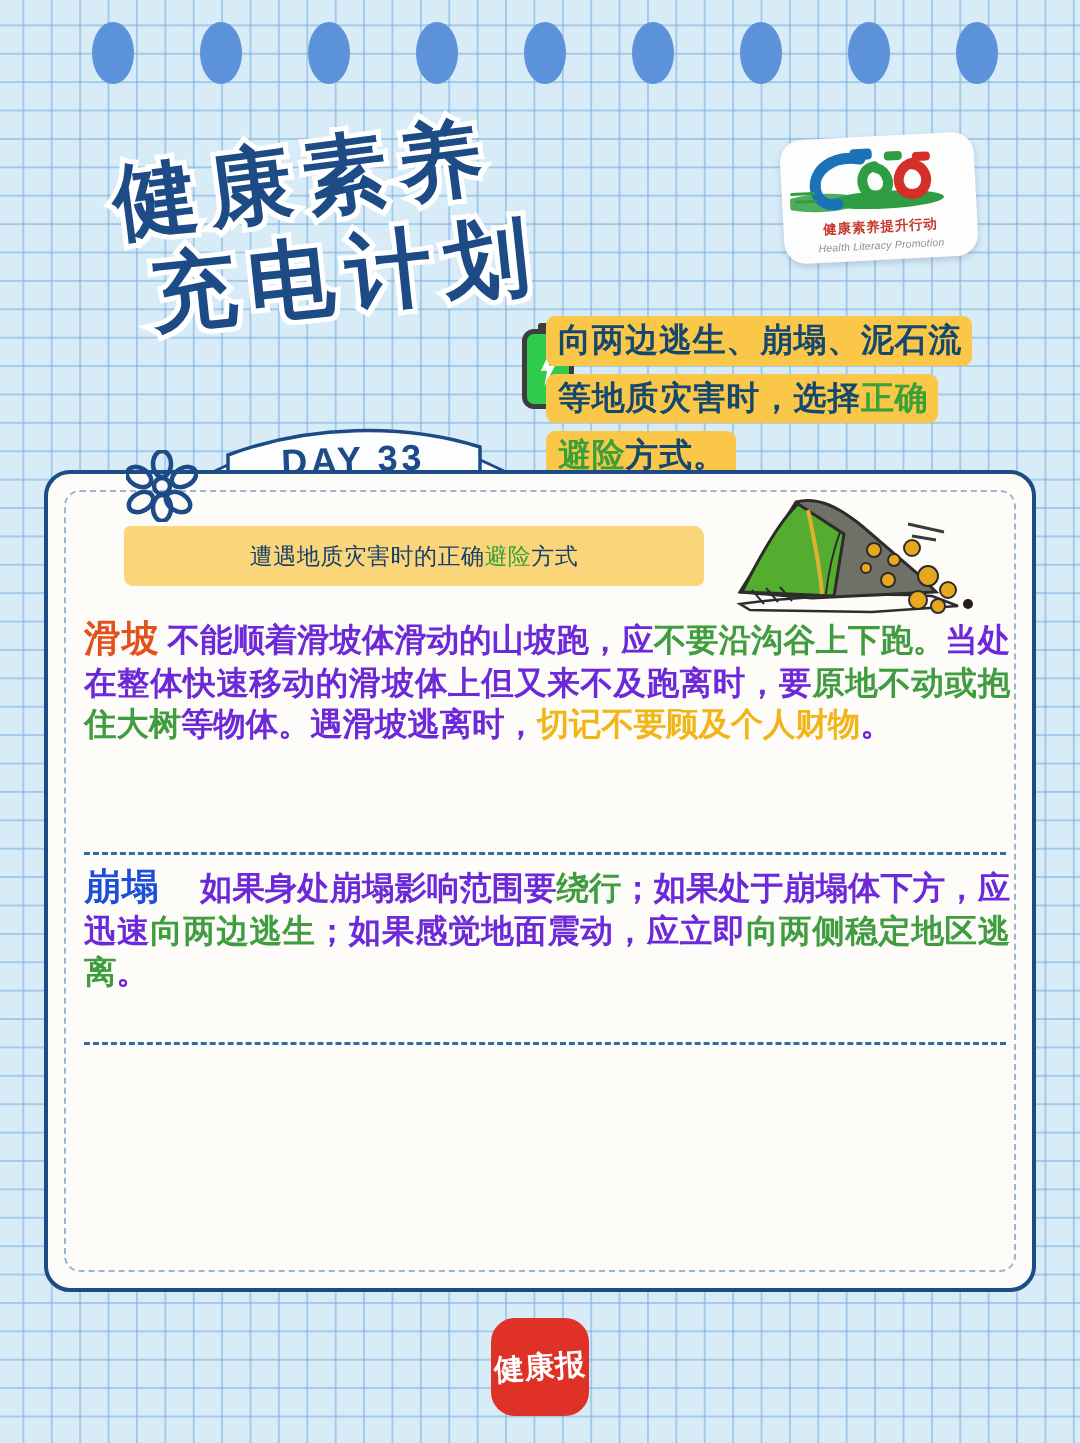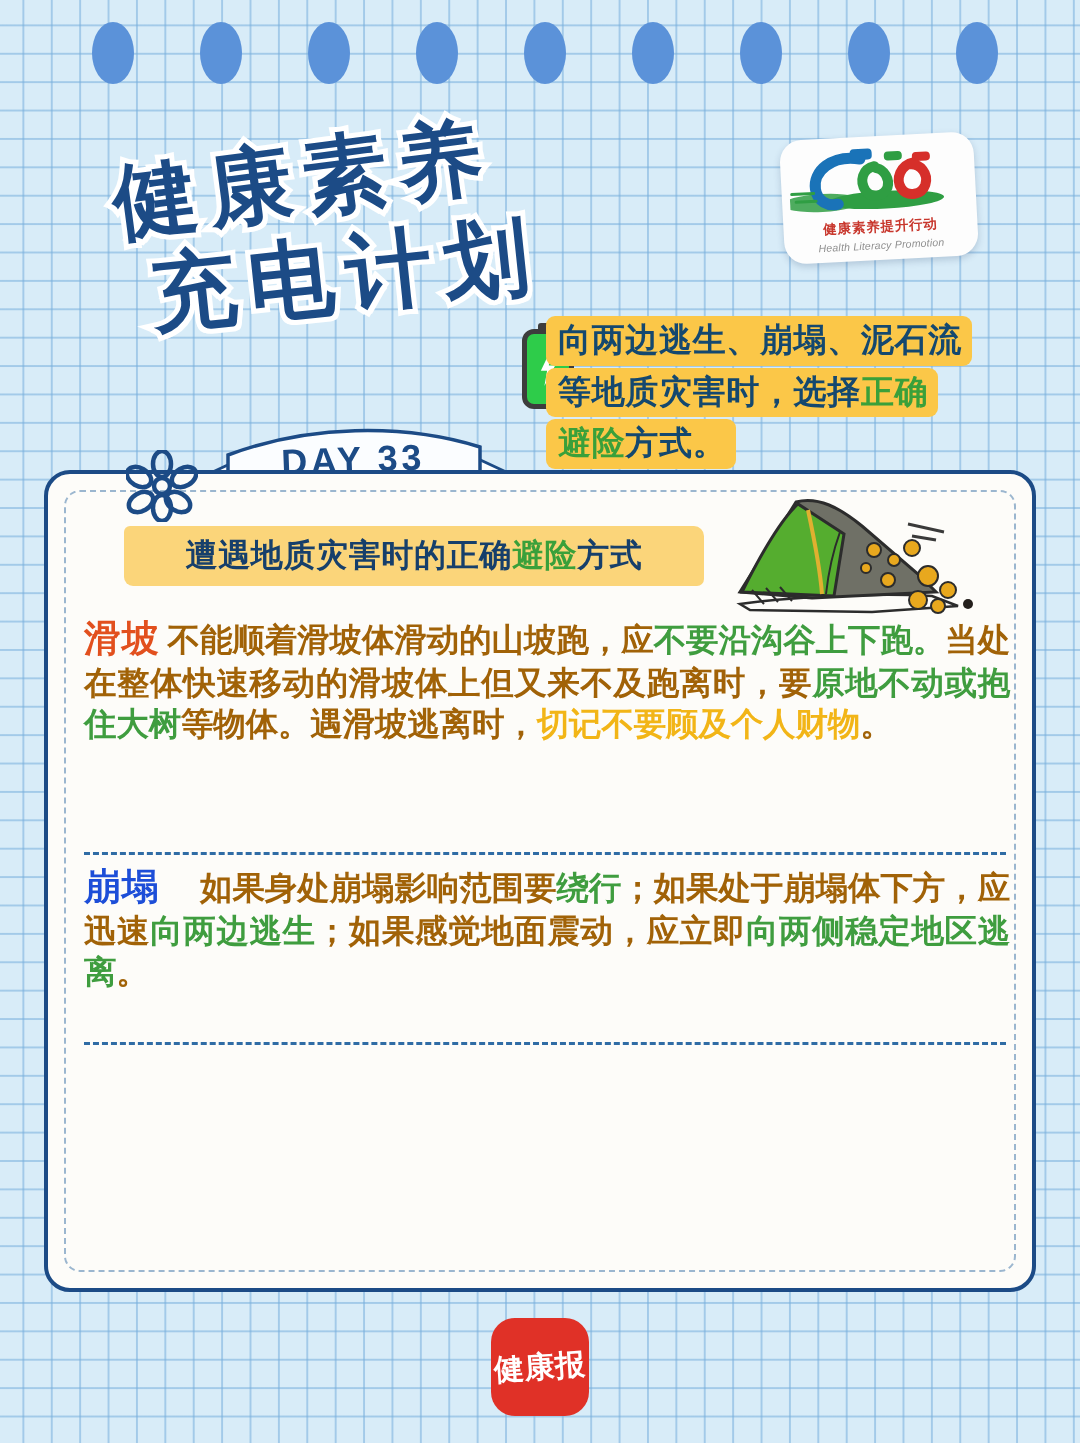--- a/index.html
+++ b/index.html
@@ -112,21 +112,21 @@
     background:#fbc748;
     border-radius:9px;
     font-size:33px; font-weight:bold;
     color:#14486f;
     letter-spacing:.02em;
     line-height:1.32;
     padding:2px 10px 4px 12px;
     width:max-content;
     max-width:476px;
   }
-  #headline .hl-line + .hl-line{ margin-top:2px; }
+  #headline .hl-line + .hl-line{ margin-top:8px; }
   .g{ color:#3aa03a; }
 
   
   #card{
     position:absolute; left:44px; top:470px;
     width:992px; height:822px;
     background:#fdfcf9;
     border:4px solid #1c4b86;
     border-radius:26px;
   }
@@ -145,21 +145,21 @@
     width:580px; height:60px;
     display:flex; align-items:center; justify-content:center;
   }
   #card-heading .paint{
     position:absolute; inset:0;
     background:#fbd57a;
     border-radius:6px 10px 7px 9px;
   }
   #card-heading .txt{
     position:relative;
-    font-size:32px; font-weight:bold;
+    font-size:23px; font-weight:normal;
     color:#163f6b; letter-spacing:.02em;
   }
 
   
   #illustration{ position:absolute; right:42px; top:18px; width:268px; height:128px; }
 
   
   .section{ position:absolute; left:36px; width:926px; }
   #sec-huapo{ top:142px; }
   #sec-bengta{ top:390px; }
@@ -180,21 +180,21 @@
     letter-spacing:-.005em;
     text-align:justify;
     text-justify:inter-character;
   }
   .kw{
     color:#e2501e;
     font-size:37px;
     letter-spacing:.02em;
     margin-right:8px;
   }
-  .b{ color:#a16207; }
+  .b{ color:#6d28d9; }
   .gr{ color:#3f9d3f; }
   .yl{ color:#f2b517; }
 
   
   #brand{
     position:absolute; left:491px; top:1318px;
     width:98px; height:98px;
     background:#e03127;
     border-radius:24px;
     display:flex; align-items:center; justify-content:center;

